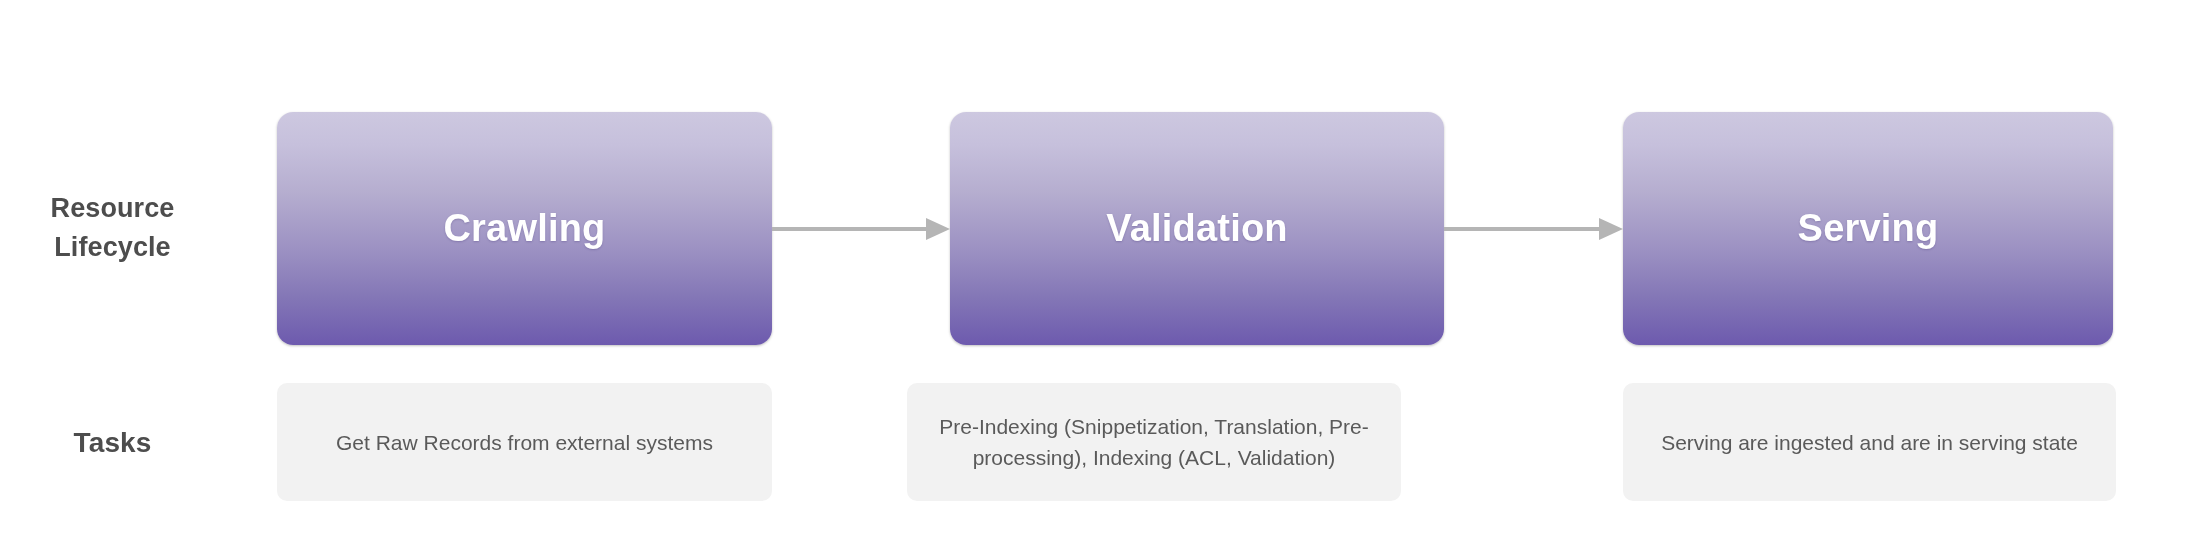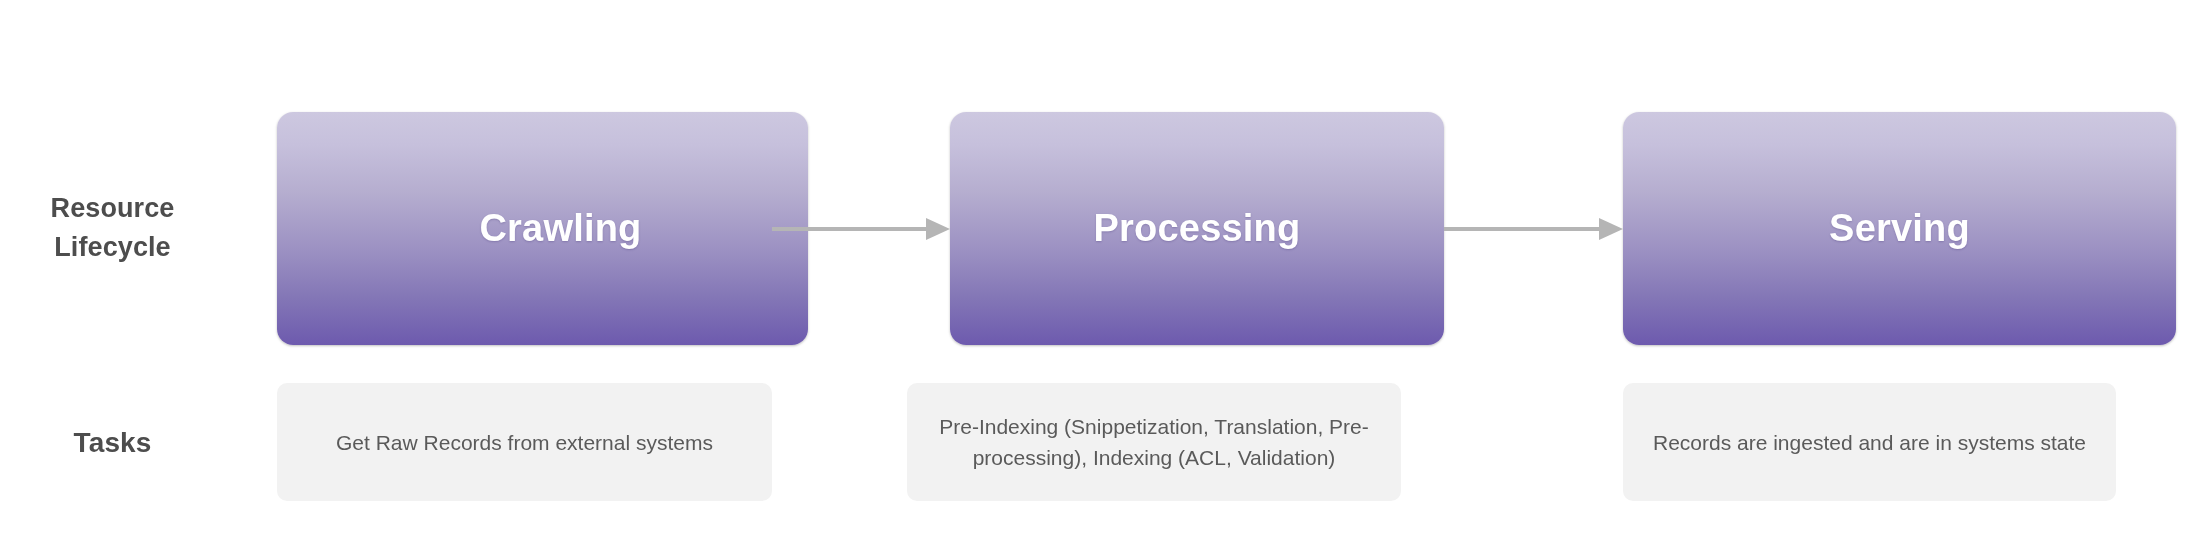--- a/index.html
+++ b/index.html
@@ -62,23 +62,23 @@
     justify-content: center;
   }
   .stage-title {
     color: #ffffff;
     font-weight: bold;
     font-size: 38px;
     letter-spacing: 0.2px;
     text-shadow: 0 1px 2px rgba(60,45,110,0.28);
   }
 
-  .stage-card.c1 { left: 277px;  width: 495px; padding-left: 36px; }
+  .stage-card.c1 { left: 277px;  width: 495px; }
   .stage-card.c2 { left: 950px;  width: 494px; }
-  .stage-card.c3 { left: 1623px; width: 553px; }
+  .stage-card.c3 { left: 1623px; width: 490px; }
 
   
   .connector {
     position: absolute;
     top: 212px;
     height: 34px;
   }
   .connector.a1 { left: 772px;  width: 178px; }
   .connector.a2 { left: 1444px; width: 179px; }
 
@@ -113,21 +113,21 @@
 
   <div class="row-label tasks">Tasks</div>
 
   <div class="row-label lifecycle">Resource Lifecycle</div>
 
   <div class="stage-card c1">
     <span class="stage-title">Crawling</span>
   </div>
 
   <div class="stage-card c2">
-    <span class="stage-title">Processing</span>
+    <span class="stage-title">Validation</span>
   </div>
 
   <div class="stage-card c3">
     <span class="stage-title">Serving</span>
   </div>
 
   <div class="connector a1">
     <svg width="178" height="34" viewBox="0 0 178 34">
       <line x1="0" y1="17" x2="156" y2="17" stroke="#b5b5b5" stroke-width="4"></line>
       <polygon points="154,6 178,17 154,28" fill="#b5b5b5"></polygon>
@@ -143,16 +143,16 @@
 
   <div class="task-box t1">
     <span class="task-text">Get Raw Records from external systems</span>
   </div>
 
   <div class="task-box t2">
     <span class="task-text">Pre-Indexing (Snippetization, Translation, Pre-processing), Indexing (ACL, Validation)</span>
   </div>
 
   <div class="task-box t3">
-    <span class="task-text">Records are ingested and are in systems state</span>
+    <span class="task-text">Serving are ingested and are in serving state</span>
   </div>
 
 </div>
 
 </body></html>

